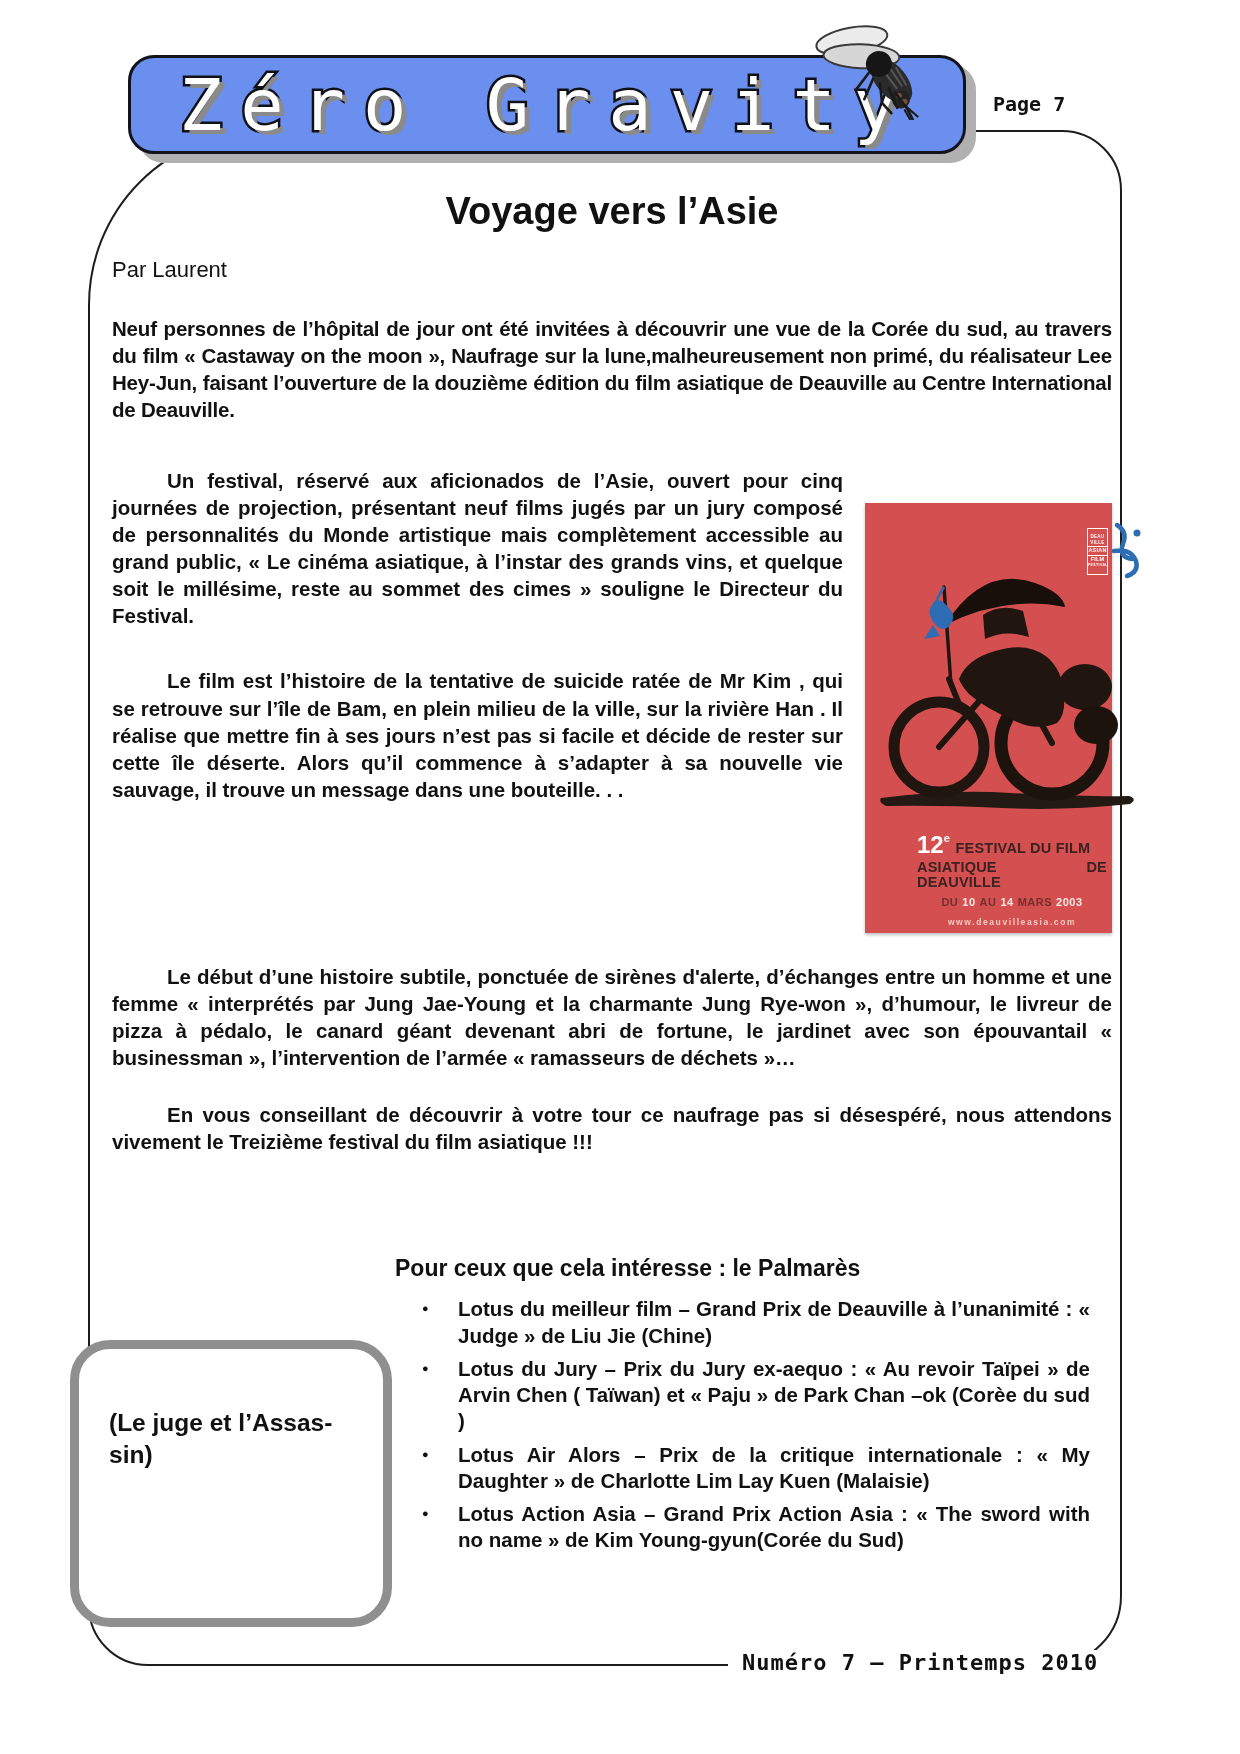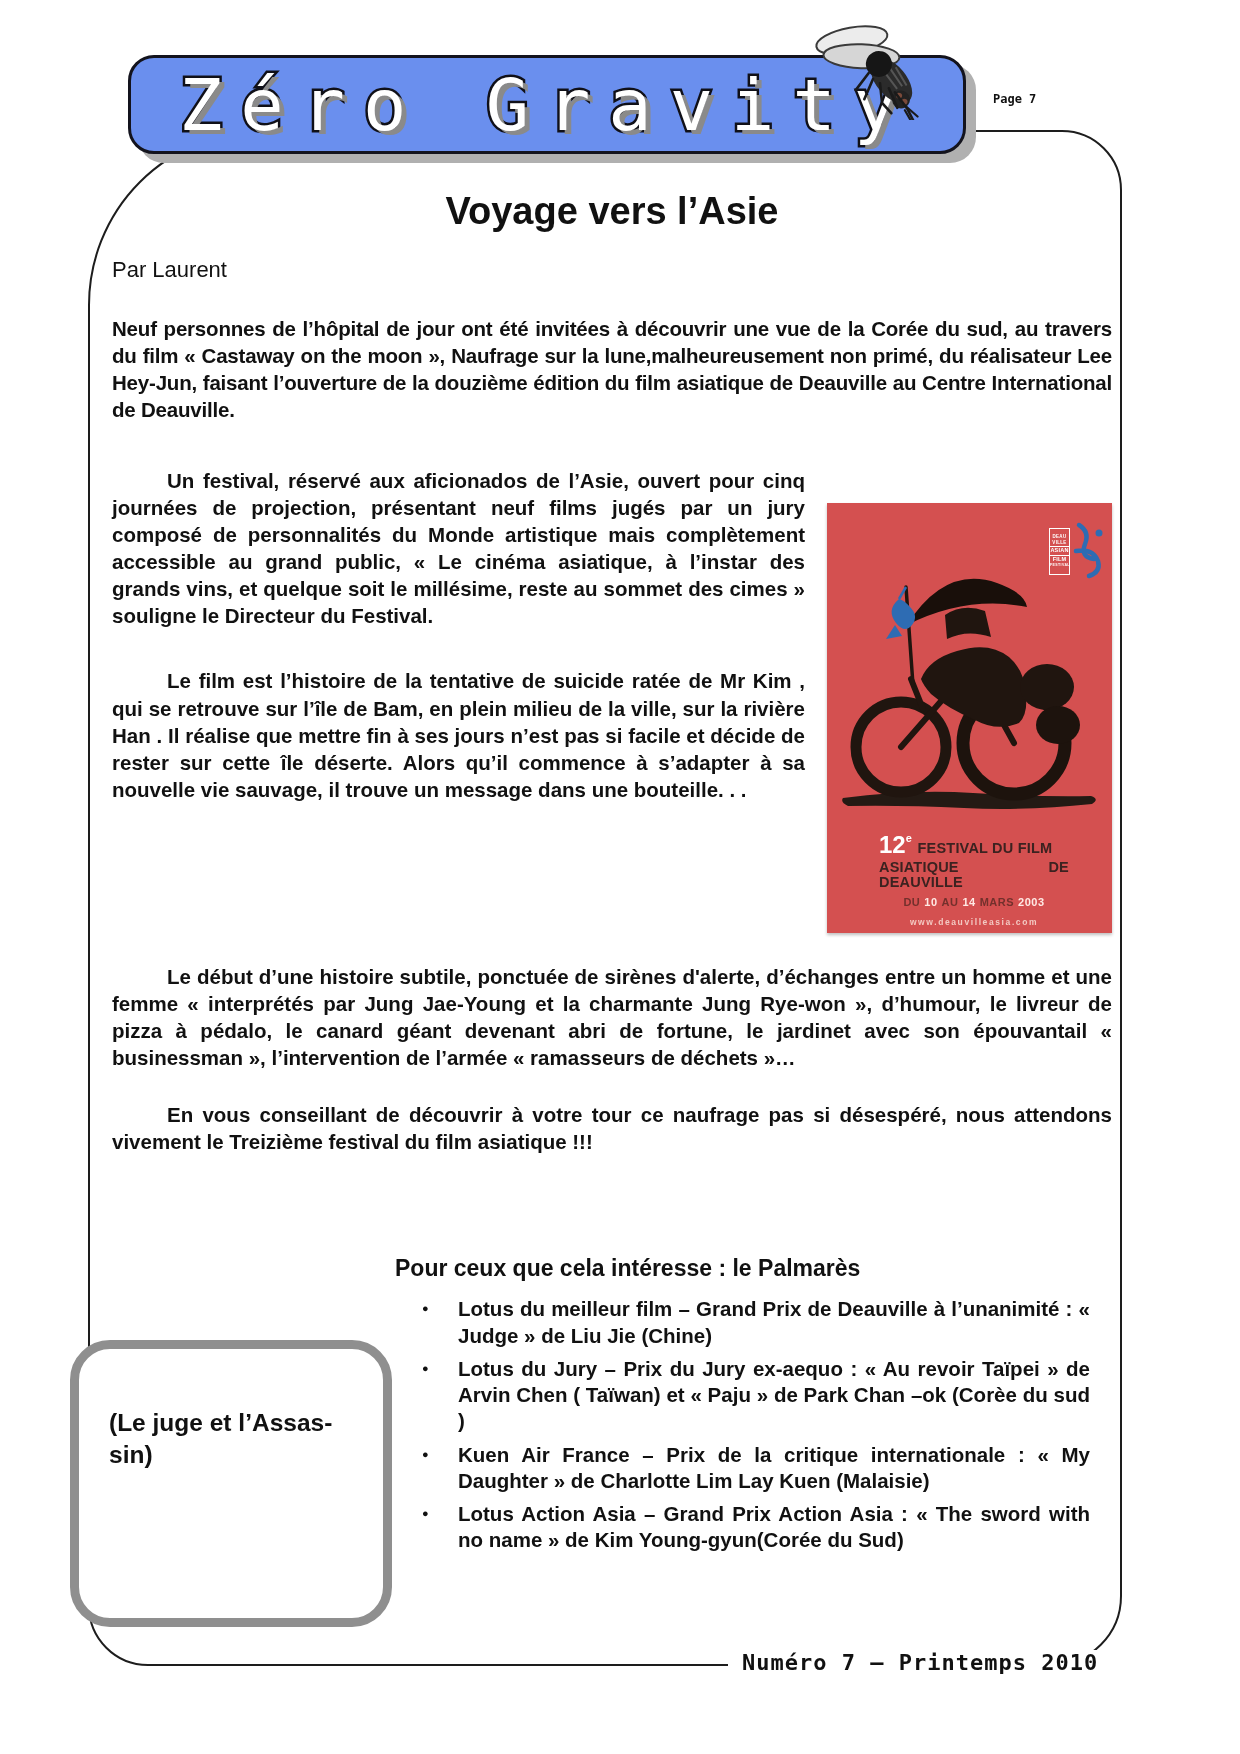--- a/index.html
+++ b/index.html
@@ -26,38 +26,38 @@
   .banner-title {
     font-family:"DejaVu Sans Mono", monospace;
     font-size:72px; letter-spacing:18px; color:#ffffff;
     -webkit-text-stroke:5px #101018; paint-order:stroke fill;
     text-shadow:5px 4px 0 #8a8a8a;
     white-space:nowrap;
   }
   .fly { position:absolute; left:798px; top:20px; width:160px; height:100px; z-index:4; }
   .page-label {
     position:absolute; left:993px; top:92px; z-index:1;
-    font-family:"DejaVu Sans Mono", monospace; font-size:12px; font-weight:bold; color:#111;
+    font-family:"DejaVu Sans Mono", monospace; font-size:20px; font-weight:bold; color:#111;
   }
   
   .content { position:absolute; left:112px; top:190px; width:1000px; z-index:1; }
   .article-title { font-size:38px; font-weight:bold; letter-spacing:0px; margin-bottom:24px;text-align:center; }
   .byline { font-size:22px; margin-bottom:32px; }
   .intro {
     font-size:20.5px; font-weight:bold; line-height:1.32; text-align:justify;
     letter-spacing:-0.2px; margin-bottom:44px;
   }
   .article-body { font-size:20.5px; font-weight:bold; line-height:1.32; text-align:justify; }
   .article-body p { text-indent:55px; }
   .p2 { margin-top:38px; }
   .p3 { clear:right; margin-top:95px; }
   .p4 { margin-top:30px; }
   
   .poster {
-    float:right; width:285px; height:430px; margin:36px 0 30px 22px;
+    float:right; width:247px; height:430px; margin:36px 0 30px 22px;
     background:#d45050; position:relative; box-shadow:0 2px 3px rgba(0,0,0,0.25);
   }
   .poster-art { position:absolute; left:0; top:0; width:285px; height:430px; }
   .poster-logo-box {
     position:absolute; left:222px; top:25px; width:21px; height:47px;
     border:1.5px solid #fff; color:#fff; text-align:center;
     display:flex; flex-direction:column; justify-content:center; gap:1px;
     font-weight:bold; line-height:1;
   }
   .plb-s { font-size:4.5px; letter-spacing:0.3px; }
@@ -182,21 +182,21 @@
       <p class="p1">Un festival, réservé aux aficionados de l’Asie, ouvert pour cinq journées de projection, présentant neuf films jugés par un jury composé de personnalités du Monde artistique mais complètement accessible au grand public, « Le cinéma asiatique, à l’instar des grands vins, et quelque soit le millésime, reste au sommet des cimes » souligne le Directeur du Festival.</p>
       <p class="p2">Le film est l’histoire de la tentative de suicide ratée de Mr Kim , qui se retrouve sur l’île de Bam, en plein milieu de la ville, sur la rivière Han . Il réalise que mettre fin à ses jours n’est pas si facile et décide de rester sur cette île déserte. Alors qu’il commence à s’adapter à sa nouvelle vie sauvage, il trouve un message dans une bouteille. . .</p>
       <p class="p3">Le début d’une histoire subtile, ponctuée de sirènes d'alerte, d’échanges entre un homme et une femme « interprétés par Jung Jae-Young et la charmante Jung Rye-won », d’humour, le livreur de pizza à pédalo, le canard géant devenant abri de fortune, le jardinet avec son épouvantail « businessman », l’intervention de l’armée « ramasseurs de déchets »…</p>
       <p class="p4">En vous conseillant de découvrir à votre tour ce naufrage pas si désespéré, nous attendons vivement le Treizième festival du film asiatique !!!</p>
     </div>
 
     <h2 class="palmares-heading">Pour ceux que cela intéresse : le Palmarès</h2>
     <ul class="award-list">
       <li>Lotus du meilleur film – Grand Prix de Deauville à l’unanimité : « Judge » de Liu Jie (Chine)</li>
       <li>Lotus du Jury – Prix du Jury ex-aequo : « Au revoir Taïpei » de Arvin Chen ( Taïwan) et  « Paju » de Park Chan –ok (Corèe du sud )</li>
-      <li>Kuen Air France – Prix de la critique internationale : « My Daughter » de Charlotte Lim Lay Kuen (Malaisie)</li>
+      <li>Lotus Air Alors – Prix de la critique internationale : « My Daughter » de Charlotte Lim Lay Kuen (Malaisie)</li>
       <li>Lotus Action Asia – Grand Prix Action Asia : « The sword with no name » de Kim Young-gyun(Corée du Sud)</li>
     </ul>
   </div>
 
   <div class="quote-box">
     <div class="quote-attr">(Le juge et l’Assas-sin)</div>
   </div>
 
   <div class="footer-label">Numéro 7 — Printemps 2010</div>
 

